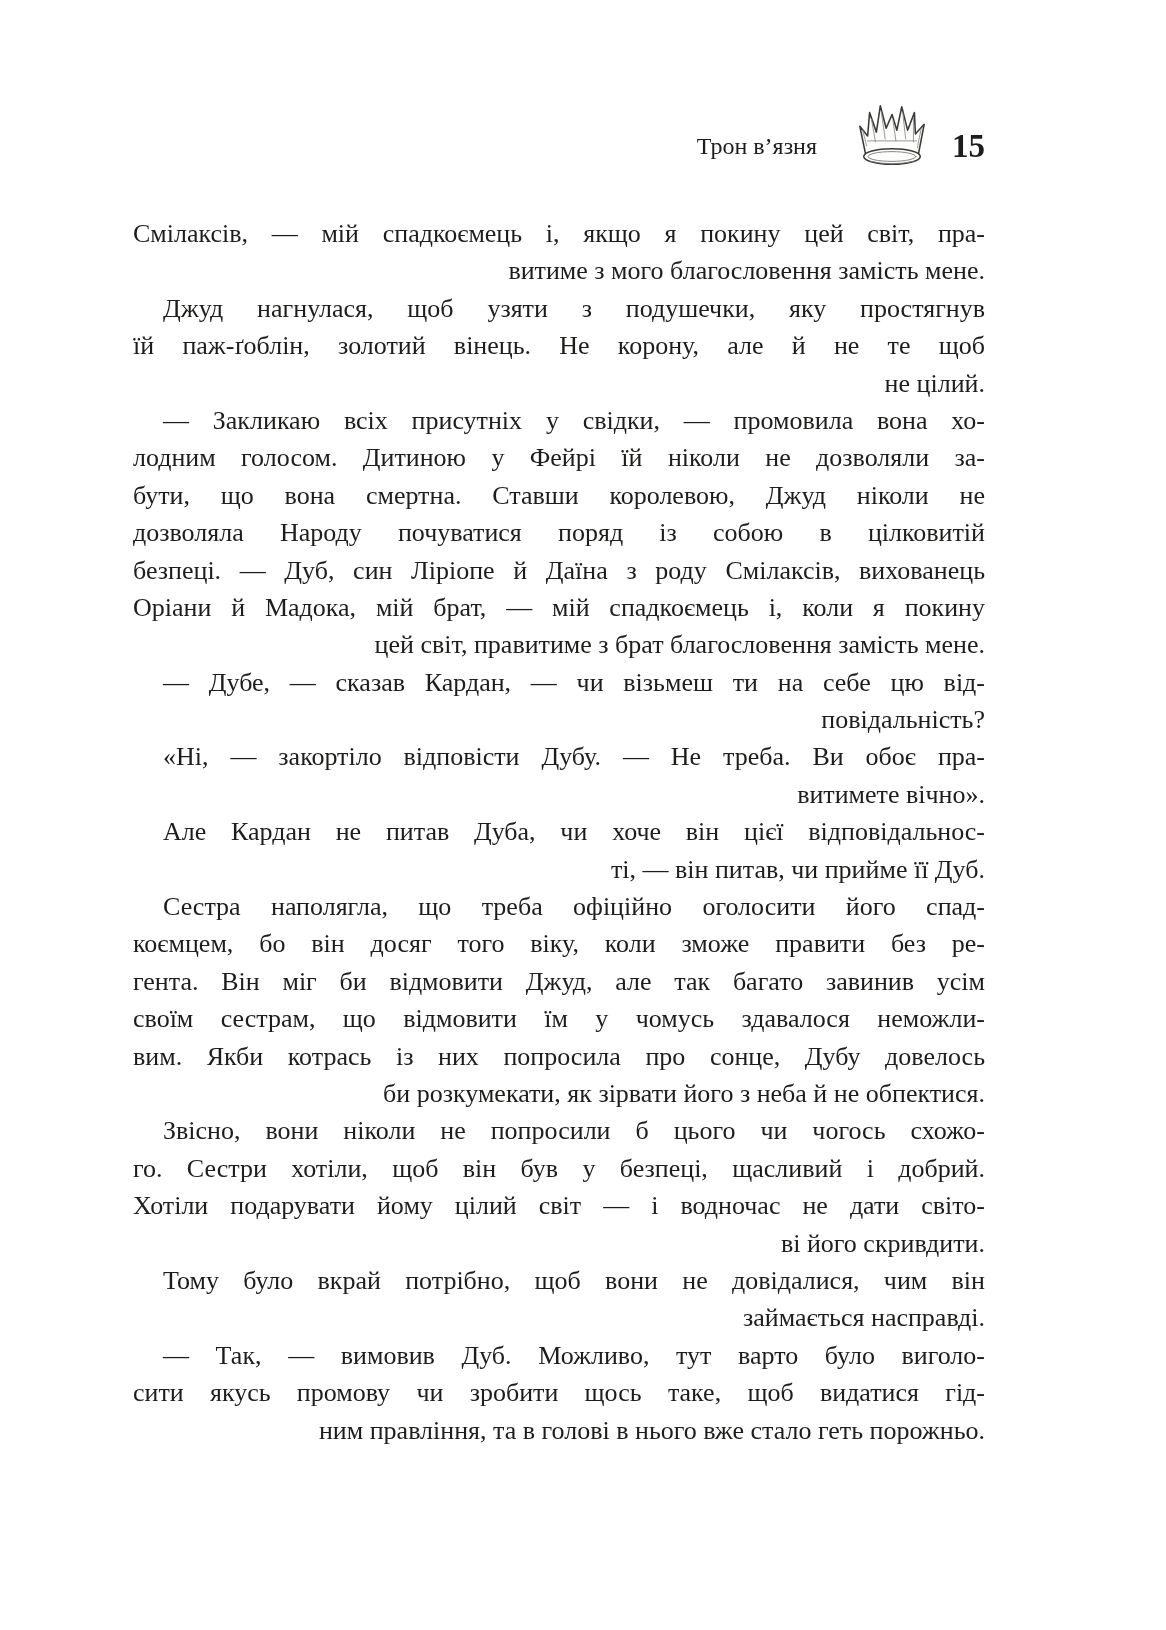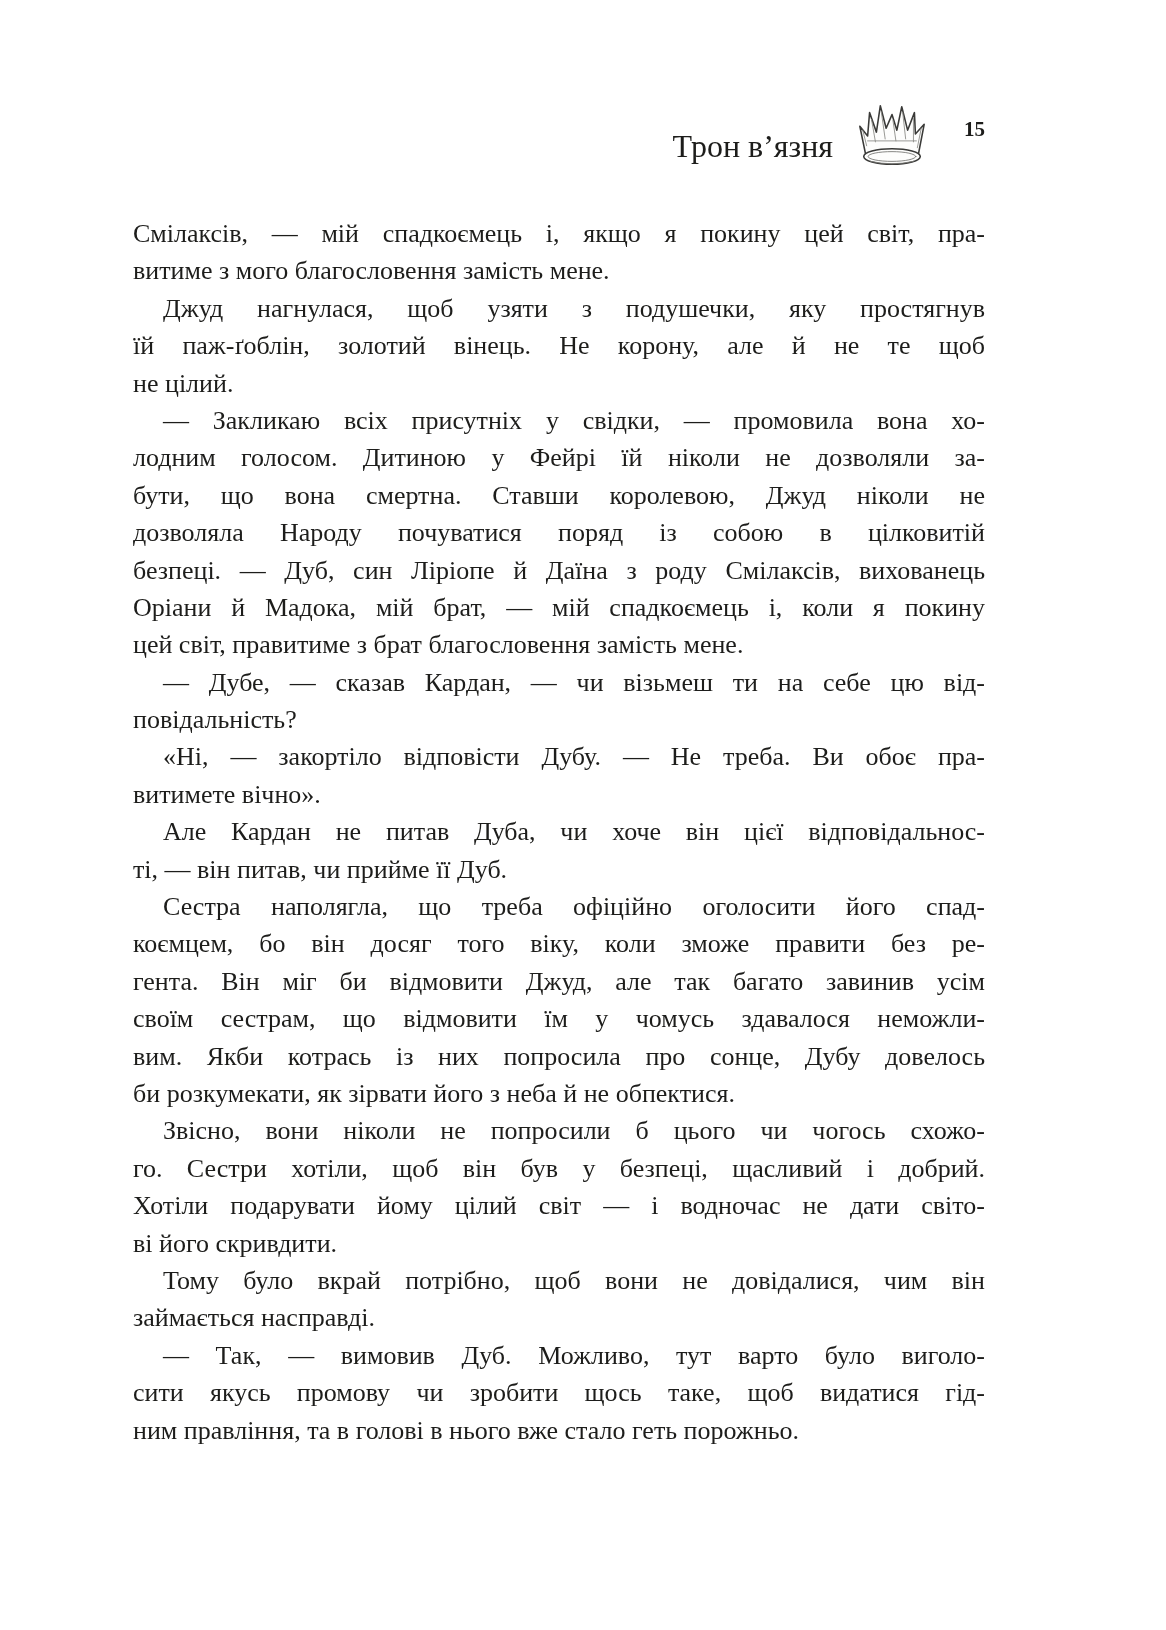--- a/index.html
+++ b/index.html
@@ -6,38 +6,38 @@
   body {
     width: 1166px; height: 1630px;
     background: #ffffff;
     position: relative;
     font-family: "Liberation Serif", "DejaVu Serif", serif;
     color: #1d1d1b;
     overflow: hidden;
   }
   .running-header { position: absolute; top: 0; left: 0; width: 100%; height: 185px; }
   .running-title {
-    position: absolute; top: 134px; right: 333px;
-    font-size: 32px; line-height: 24px; white-space: nowrap;
+    position: absolute; top: 134px; right: 349px;
+    font-size: 24px; line-height: 24px; white-space: nowrap;
   }
   .crown { position: absolute; left: 853px; top: 101px; width: 78px; height: 72px; }
   .page-number {
-    position: absolute; top: 117px; right: 181px;
-    font-size: 21px; line-height: 25px; font-weight: bold; margin-left: 29px;
+    position: absolute; top: 134px; right: 181px;
+    font-size: 33px; line-height: 25px; font-weight: bold; margin-left: 29px;
   }
   .body-text {
     position: absolute; left: 133px; top: 215px; width: 852px;
     font-size: 26px;
   }
   .line {
     height: 37.4px; line-height: 37.4px;
     text-align: justify; text-align-last: justify;
     white-space: normal;
   }
-  .line.end { text-align: left; text-align-last: auto; }
+  .line.end { text-align: right; text-align-last: auto; }
   .line.indent { text-indent: 30px; }
   .it { }
 </style>
 </head>
 <body>
 
 <div class="running-header">
   <span class="running-title">Трон в’язня</span>
 
   <span class="crown">

